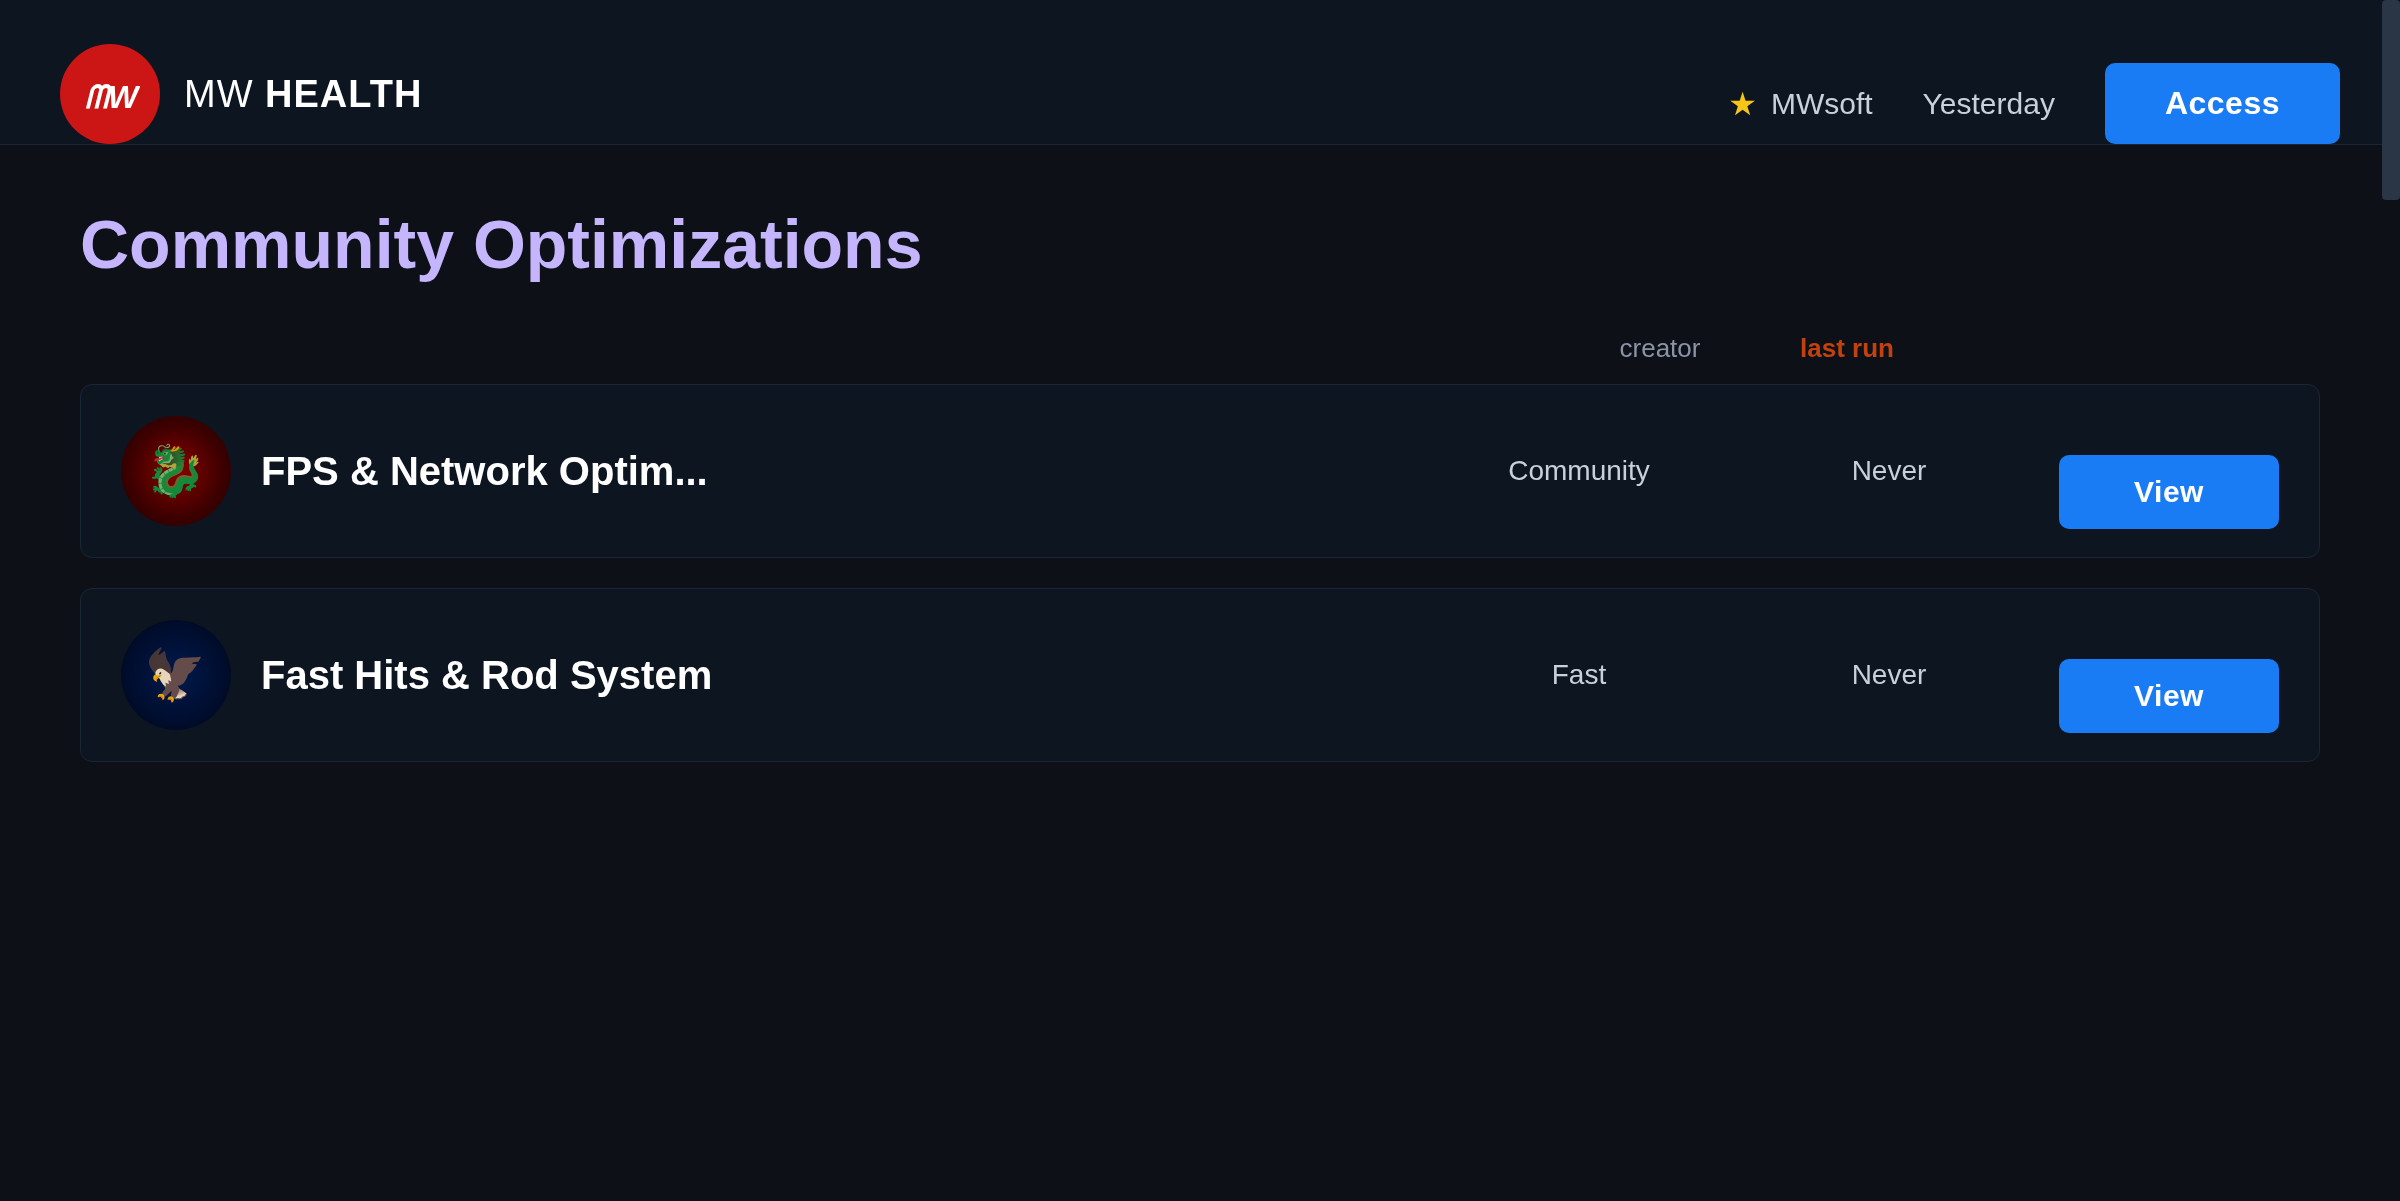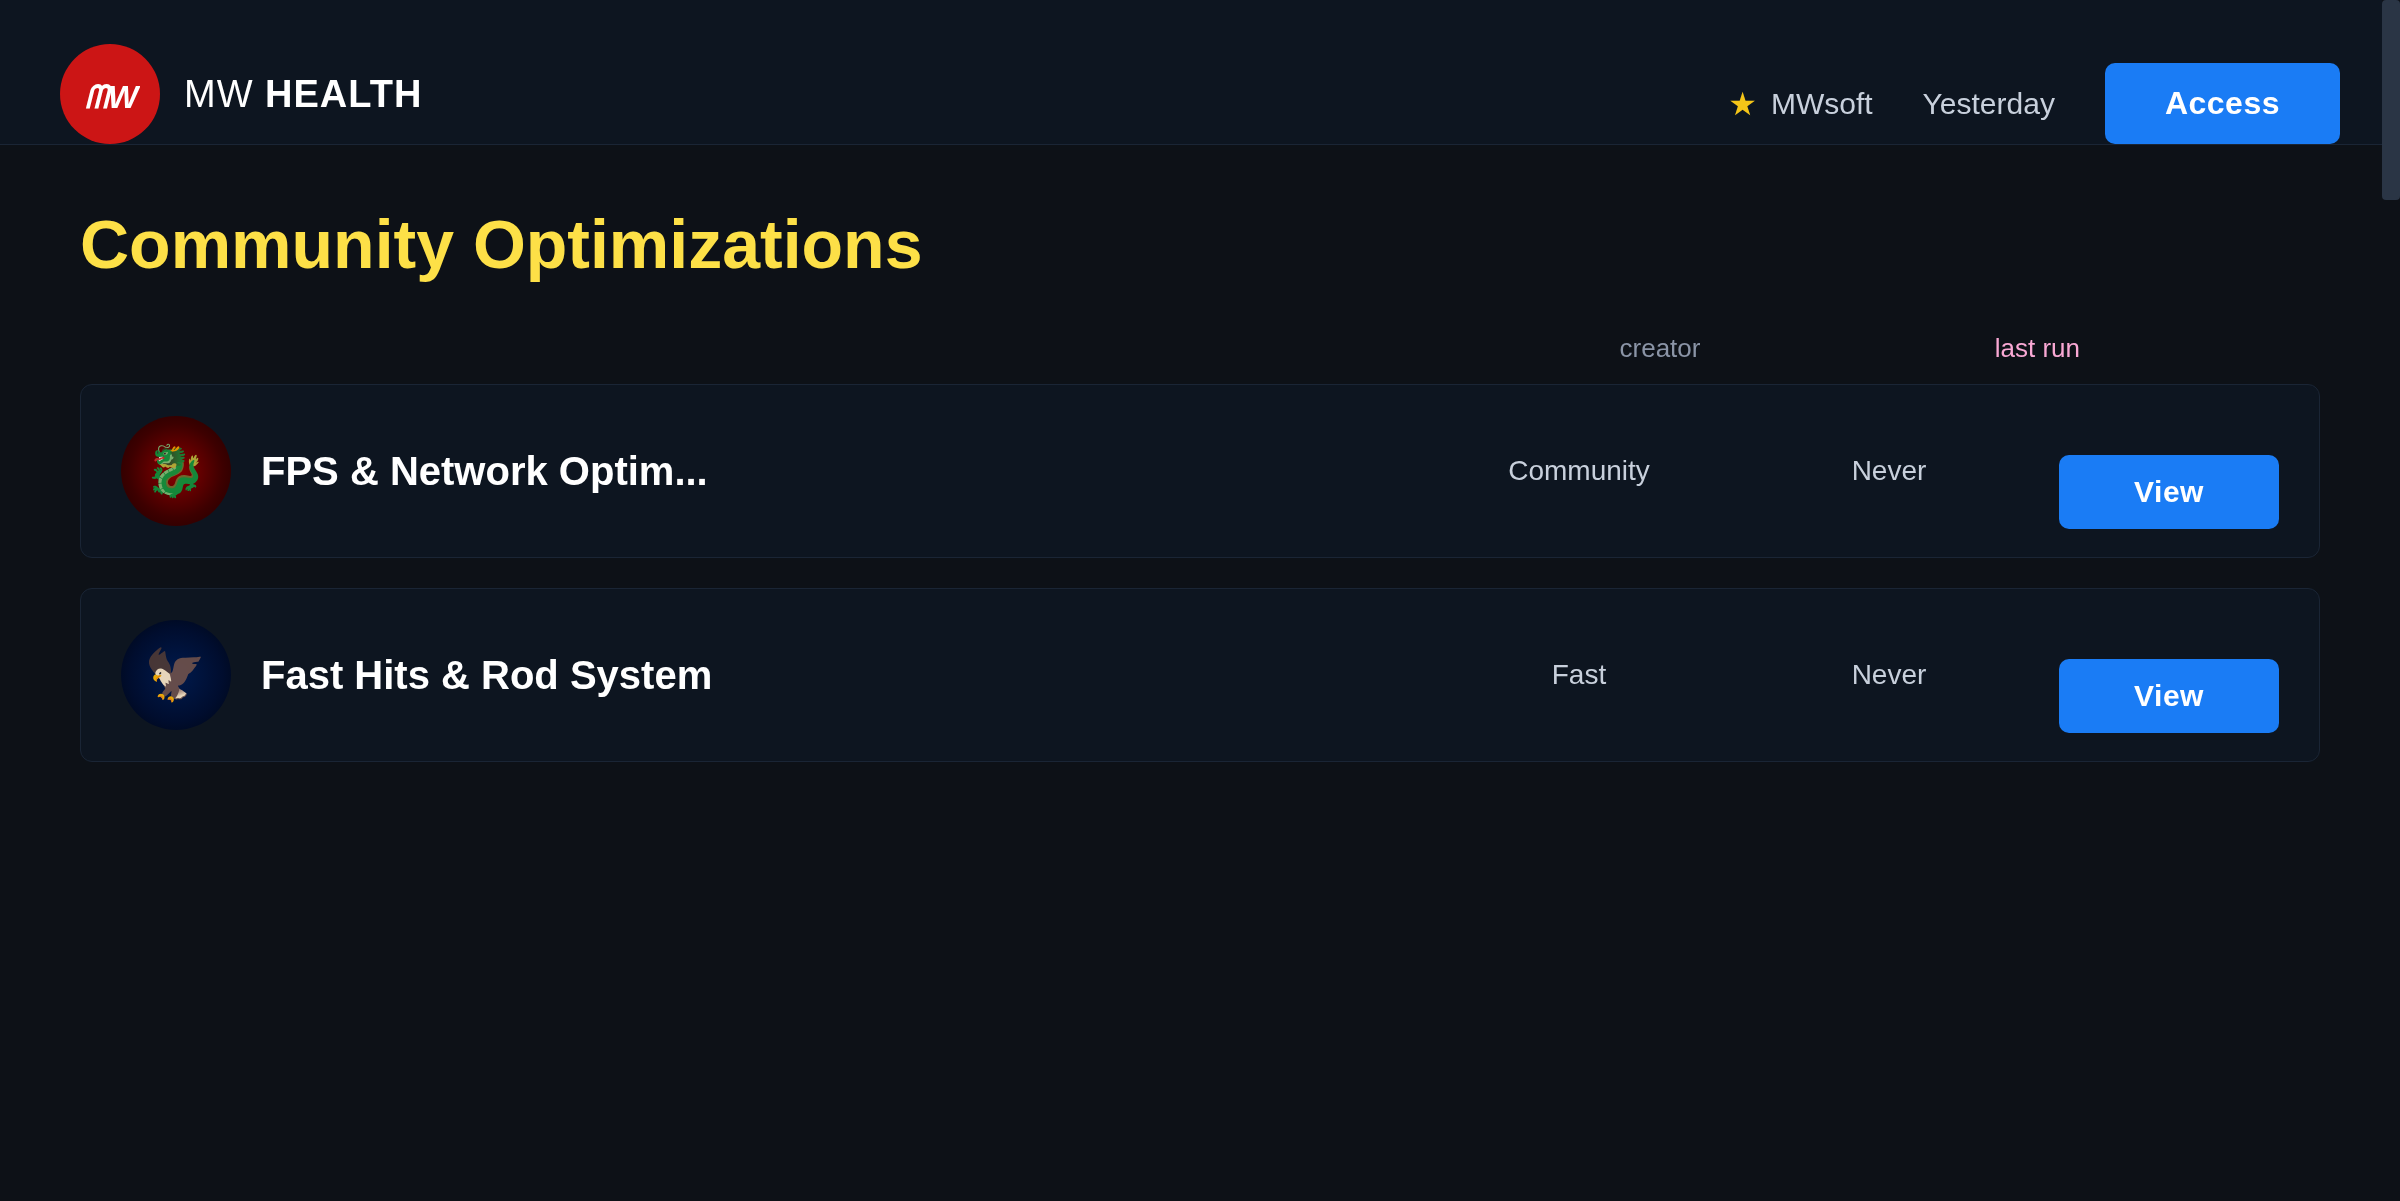--- a/index.html
+++ b/index.html
@@ -97,21 +97,21 @@
     }
 
     
     .main-content {
       padding: 60px 80px;
     }
 
     .page-title {
       font-size: 68px;
       font-weight: 800;
-      color: #fde047;
+      color: #c4b5fd;
       margin-bottom: 50px;
     }
 
     
     .table-headers {
       display: flex;
       align-items: center;
       padding: 0 20px;
       margin-bottom: 20px;
     }
@@ -123,24 +123,24 @@
     .th-creator {
       width: 280px;
       text-align: center;
       font-size: 26px;
       color: #8a94a6;
       font-weight: 400;
     }
 
     .th-last-run {
       width: 280px;
-      text-align: right;
+      text-align: left;
       font-size: 26px;
-      color: #f9a8d4;
-      font-weight: 400;
+      color: #c2410c;
+      font-weight: 700;
     }
 
     .th-action {
       width: 220px;
     }
 
     
     .list-item {
       background-color: #0d1520;
       border: 1px solid #1a2535;

